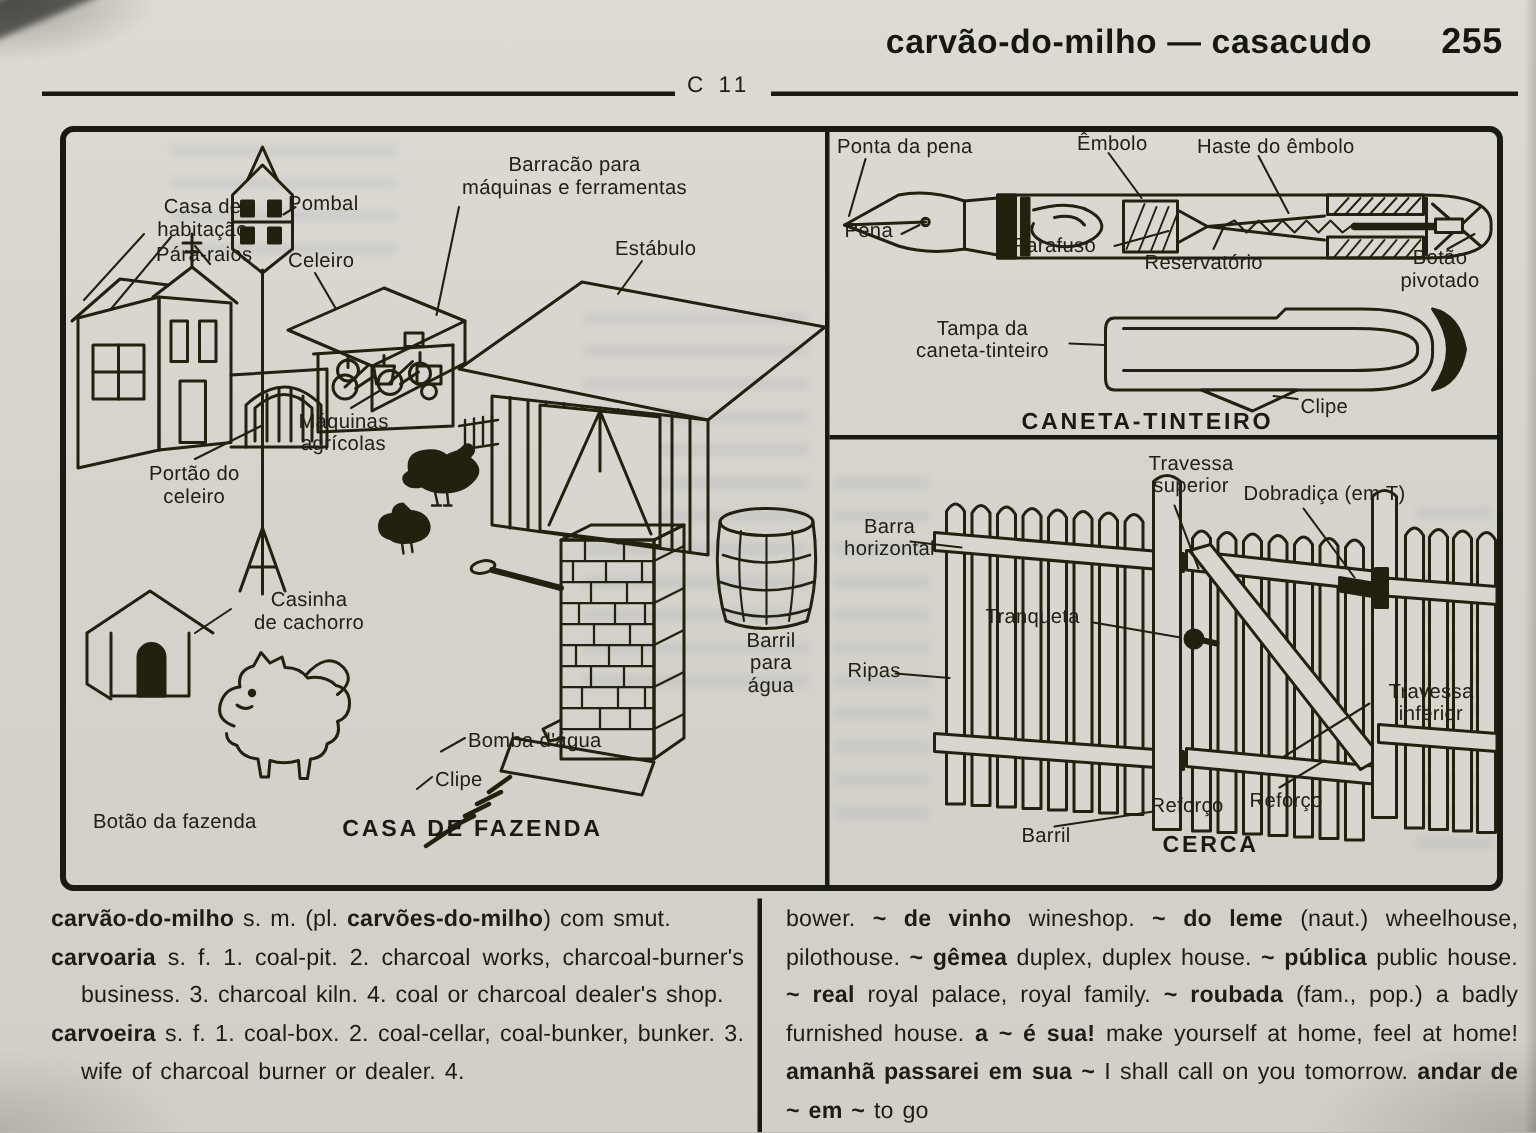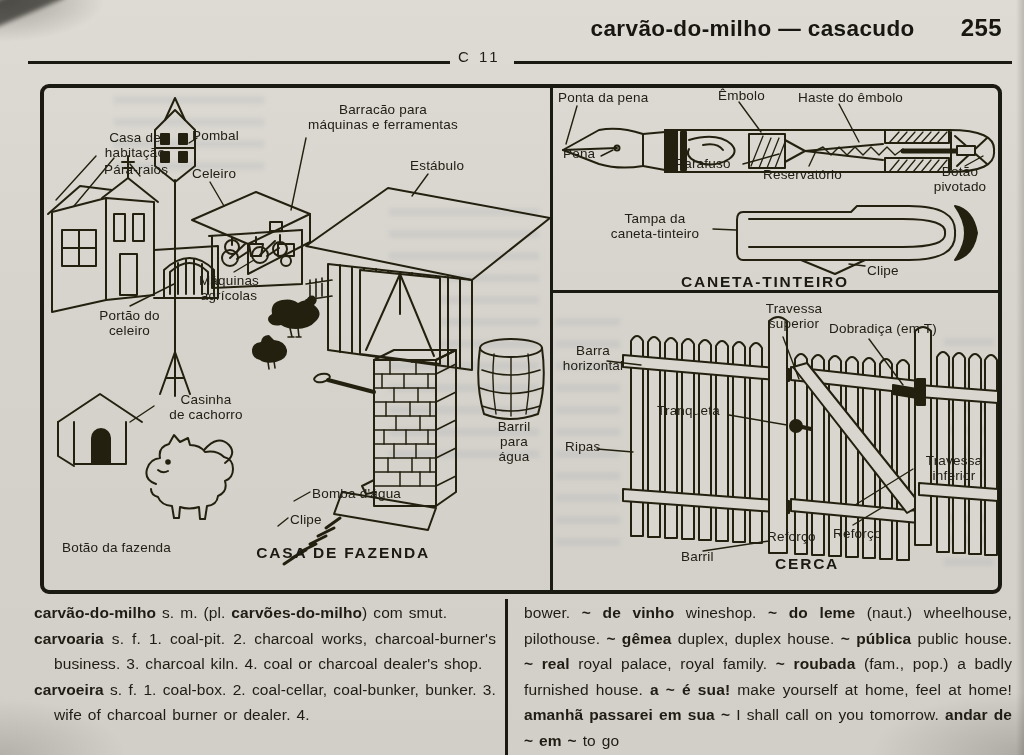--- a/index.html
+++ b/index.html
@@ -184,21 +184,21 @@
       <div class="lbl ctr" style="left:38px;top:220px;width:95px">Portão do
 celeiro</div>
       <div class="lbl ctr" style="left:112px;top:304px;width:100px">Casinha
 de cachorro</div>
       <div class="lbl ctr" style="left:442px;top:331px;width:56px">Barril
 para
 água</div>
       <div class="lbl" style="left:268px;top:398px">Bomba d'água</div>
       <div class="lbl" style="left:246px;top:424px">Clipe</div>
       <div class="lbl" style="left:18px;top:452px">Botão da fazenda</div>
-      <div class="cap" style="left:156px;top:456px;width:230px;text-align:right">CASA DE FAZENDA</div>
+      <div class="cap" style="left:156px;top:456px;width:230px;text-align:center">CASA DE FAZENDA</div>
     </div>
 
     <div class="sect" style="left:509px;top:0;width:445px;height:202px">
       <svg width="445" height="202" viewBox="0 0 445 202">
         <g fill="none" stroke="#23200f" stroke-width="2" stroke-linecap="round" stroke-linejoin="round">
           <g>
             <path d="M10 62 L46 42 Q66 38 90 46 L90 78 Q66 82 46 76 Z"></path>
             <path d="M10 62 L64 60"></path>
             <circle cx="64" cy="60" r="2.5"></circle>
             <path d="M90 46 L112 44 M90 78 L112 82"></path>

